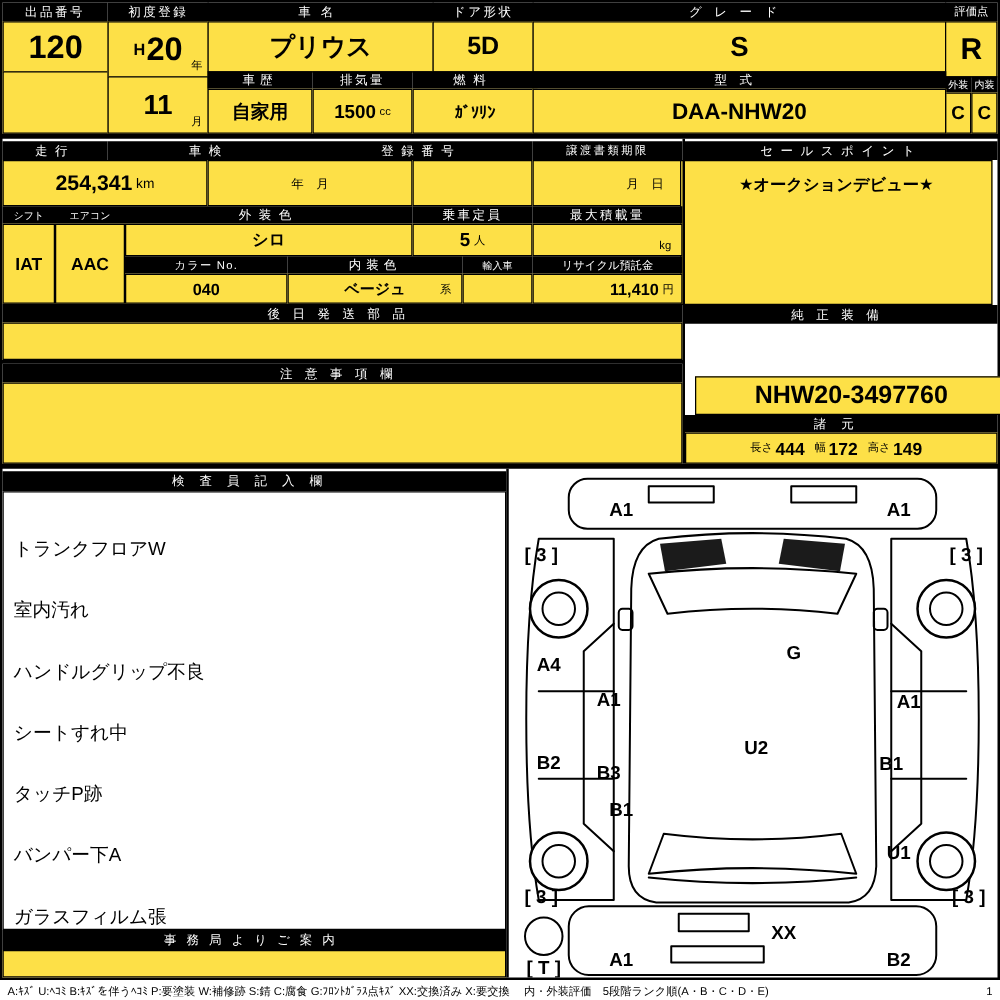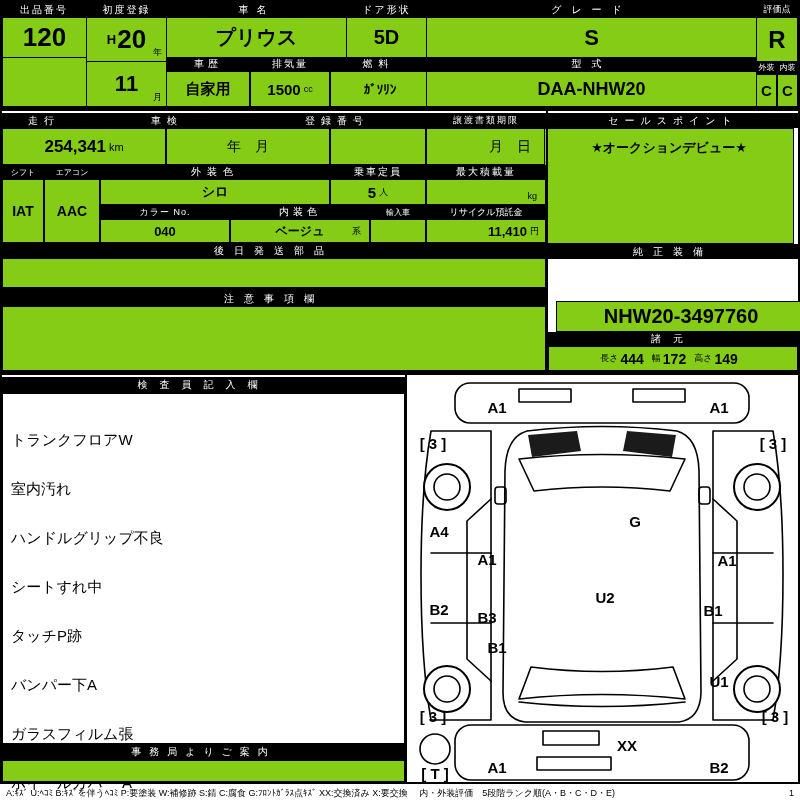--- a/index.html
+++ b/index.html
@@ -2,32 +2,32 @@
 <html><head>
 <meta charset="utf-8">
 <style>
   *{box-sizing:border-box;margin:0;padding:0;}
   body{width:800px;height:800px;background:#fff;color:#000;
        font-family:"Liberation Sans","DejaVu Sans",sans-serif;}
   .sheet{position:relative;width:800px;height:800px;background:#fff;overflow:hidden;}
   .frame{position:absolute;left:0;top:0;width:800px;height:784px;border:2px solid #000;}
   .bar{position:absolute;background:#000;color:#fff;display:flex;align-items:center;justify-content:center;
        white-space:nowrap;font-size:10px;font-weight:400;}
-  .cell{position:absolute;background:#84cc16;border:1px solid #000;display:flex;align-items:center;
+  .cell{position:absolute;background:#fde047;border:1px solid #000;display:flex;align-items:center;
         justify-content:center;white-space:nowrap;}
   .thick{position:absolute;background:#000;}
   .v26{font-size:26px;font-weight:700}.v24{font-size:24px;font-weight:700}
   .v22{font-size:22px;font-weight:700}.v20{font-size:20px;font-weight:700}
   .v18{font-size:18px;font-weight:700}.v17{font-size:17px;font-weight:700}
   .v15{font-size:15px;font-weight:700}.v14{font-size:14px;font-weight:700}
   .v13{font-size:13px;font-weight:700}.v12{font-size:12px;font-weight:700}
   .unit{font-size:9px;font-weight:400;margin-left:3px}
   .era{font-size:13px;font-weight:700;margin-right:1px}
   .corner{position:absolute;right:4px;bottom:2px;font-size:9px;font-weight:400}
-  .small10{font-size:14px}
+  .small10{font-size:10px}
   .align-top{align-items:flex-start;padding-top:10px}
   .align-right{justify-content:flex-end;padding-right:14px}
   .align-end-low{align-items:flex-end;justify-content:flex-end;padding:0 8px 3px 0;font-size:9px}
   .notes-area{position:absolute;background:#fff;border:1px solid #000;padding:5px 8px;}
   .note-line{font-size:15px;font-weight:400;line-height:17px;white-space:nowrap;margin-top:32px;}
   .slabel{font-size:9px}.sval{font-size:14px;font-weight:700;margin:0 8px 0 2px}
   .footer{position:absolute;left:0;top:786px;width:800px;height:14px;display:flex;
           justify-content:space-between;align-items:center;font-size:9px;padding:0 6px;white-space:nowrap;}
   #damage-svg{position:absolute;left:407px;top:375px;}
   #damage-svg text.marker{font-family:"Liberation Sans","DejaVu Sans",sans-serif;
@@ -190,21 +190,20 @@
 
   <div class="bar" style="left:2px;top:377px;width:403px;height:16px;letter-spacing:12px">検査員記入欄</div>
   <div class="notes-area" style="left:2px;top:393px;width:403px;height:351px">
       <div class="note-line">トランクフロアW</div>
       <div class="note-line">室内汚れ</div>
       <div class="note-line">ハンドルグリップ不良</div>
       <div class="note-line">シートすれ中</div>
       <div class="note-line">タッチP跡</div>
       <div class="note-line">バンパー下A</div>
       <div class="note-line">ガラスフィルム張</div>
-      <div class="note-line">ホイールカバー A</div>
     </div>
   <div class="bar" style="left:2px;top:744px;width:403px;height:16px;letter-spacing:8px">事務局よりご案内</div>
   <div class="cell" style="left:2px;top:760px;width:403px;height:22px"></div>
 
   <div class="thick" style="left:405px;top:375px;width:2px;height:407px"></div>
 
   <svg id="damage-svg" viewBox="0 0 391 407" width="391" height="407">
     <g fill="none" stroke="#000" stroke-width="1.6" stroke-linejoin="round" stroke-linecap="round">
       <g>
         <rect x="48" y="8" width="294" height="40" rx="15"></rect>

